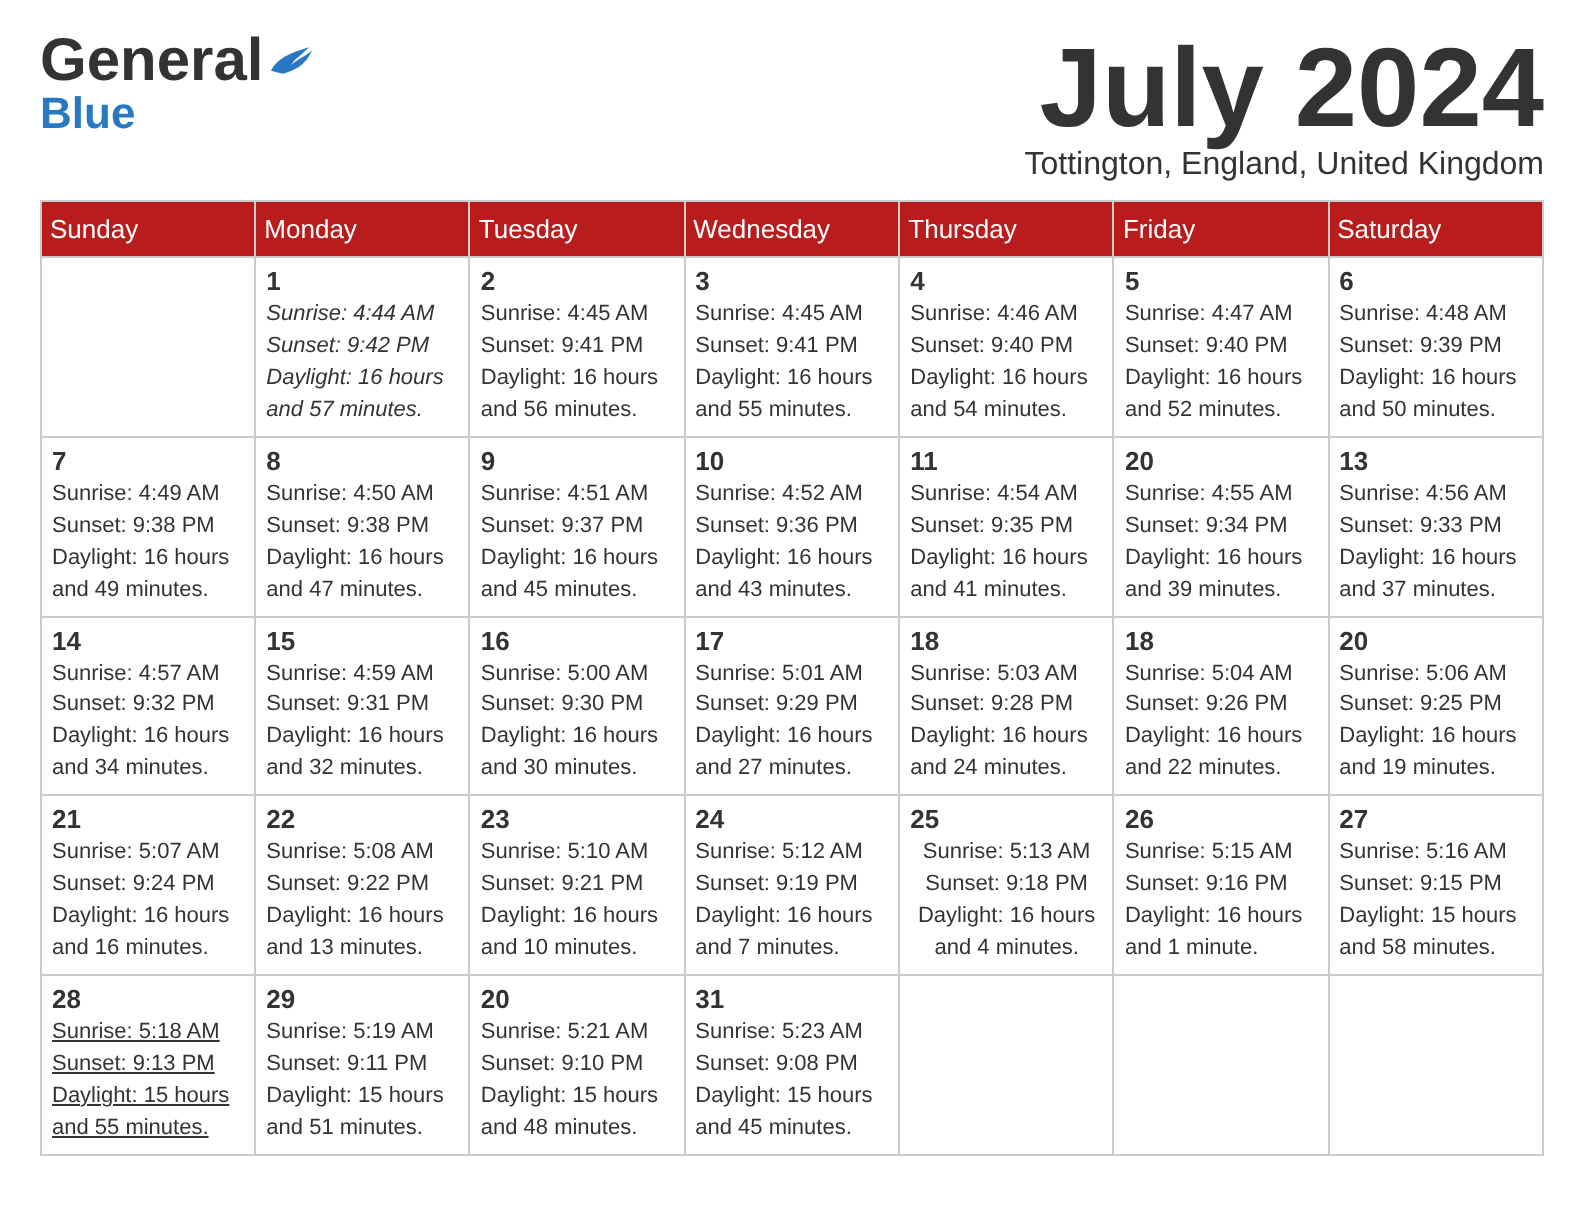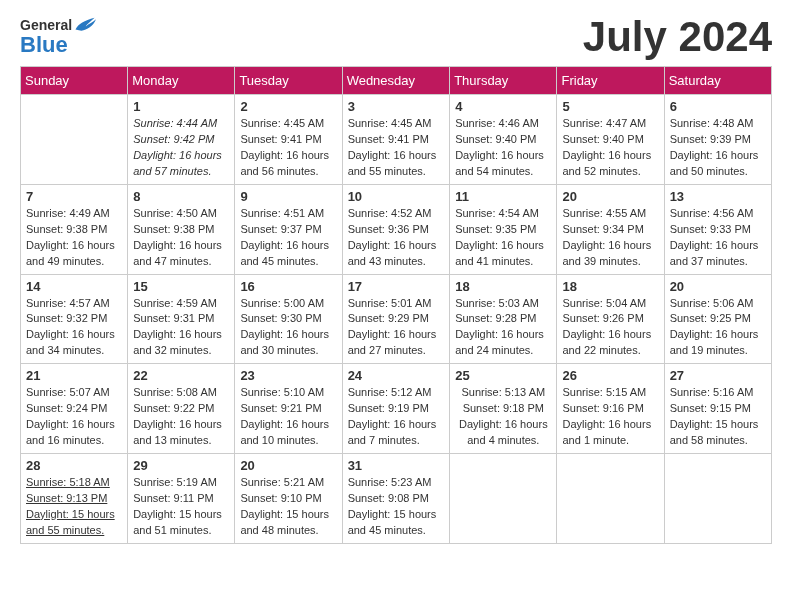--- a/index.html
+++ b/index.html
@@ -17,52 +17,52 @@
       margin-bottom: 8px;
     }
     .logo {
       display: flex;
       flex-direction: column;
       align-items: flex-start;
     }
     .logo-text {
       display: flex;
       align-items: center;
-      font-size: 14px;
+      font-size: 30px;
       font-weight: bold;
       color: #333;
       line-height: 1;
     }
     .logo-general { color: #333; }
     .logo-bird {
       width: 22px;
       height: 18px;
       margin-left: 2px;
     }
     .title-block {
       text-align: right;
     }
     .month-title {
-      font-size: 42px;
+      font-size: 56px;
       font-weight: bold;
       color: #333;
       line-height: 1;
     }
     .location {
       font-size: 16px;
       color: #333;
       margin-top: 2px;
     }
     .calendar {
       width: 100%;
       border-collapse: collapse;
       font-size: 11px;
     }
     .calendar th {
-      background-color: #be185d;
+      background-color: #b91c1c;
       color: #fff;
       padding: 6px 4px;
       text-align: left;
       font-size: 13px;
       font-weight: normal;
       border: 1px solid #ccc;
     }
     .calendar td {
       border: 1px solid #ccc;
       vertical-align: top;
@@ -99,20 +99,21 @@
       <svg class="logo-bird" viewBox="0 0 30 24" fill="none" xmlns="http://www.w3.org/2000/svg">
         <path d="M2 18 C6 10, 14 6, 28 2 C22 8, 18 10, 16 14 C20 10, 26 8, 30 4 C26 14, 18 18, 10 20 Z" fill="#2979c2"></path>
       </svg>
     </div>
     <div style="font-size:22px; font-weight:bold; color:#2979c2; margin-top:-2px;">
       <span>Blue</span>
     </div>
   </div>
   <div class="title-block">
     <div class="month-title">July 2024</div>
+    <div class="location">Tottington, England, United Kingdom</div>
   </div>
 </div>
 
 <table class="calendar">
   <thead>
     <tr>
     <th>Sunday</th>
         <th>Monday</th>
         <th>Tuesday</th>
         <th>Wednesday</th>

